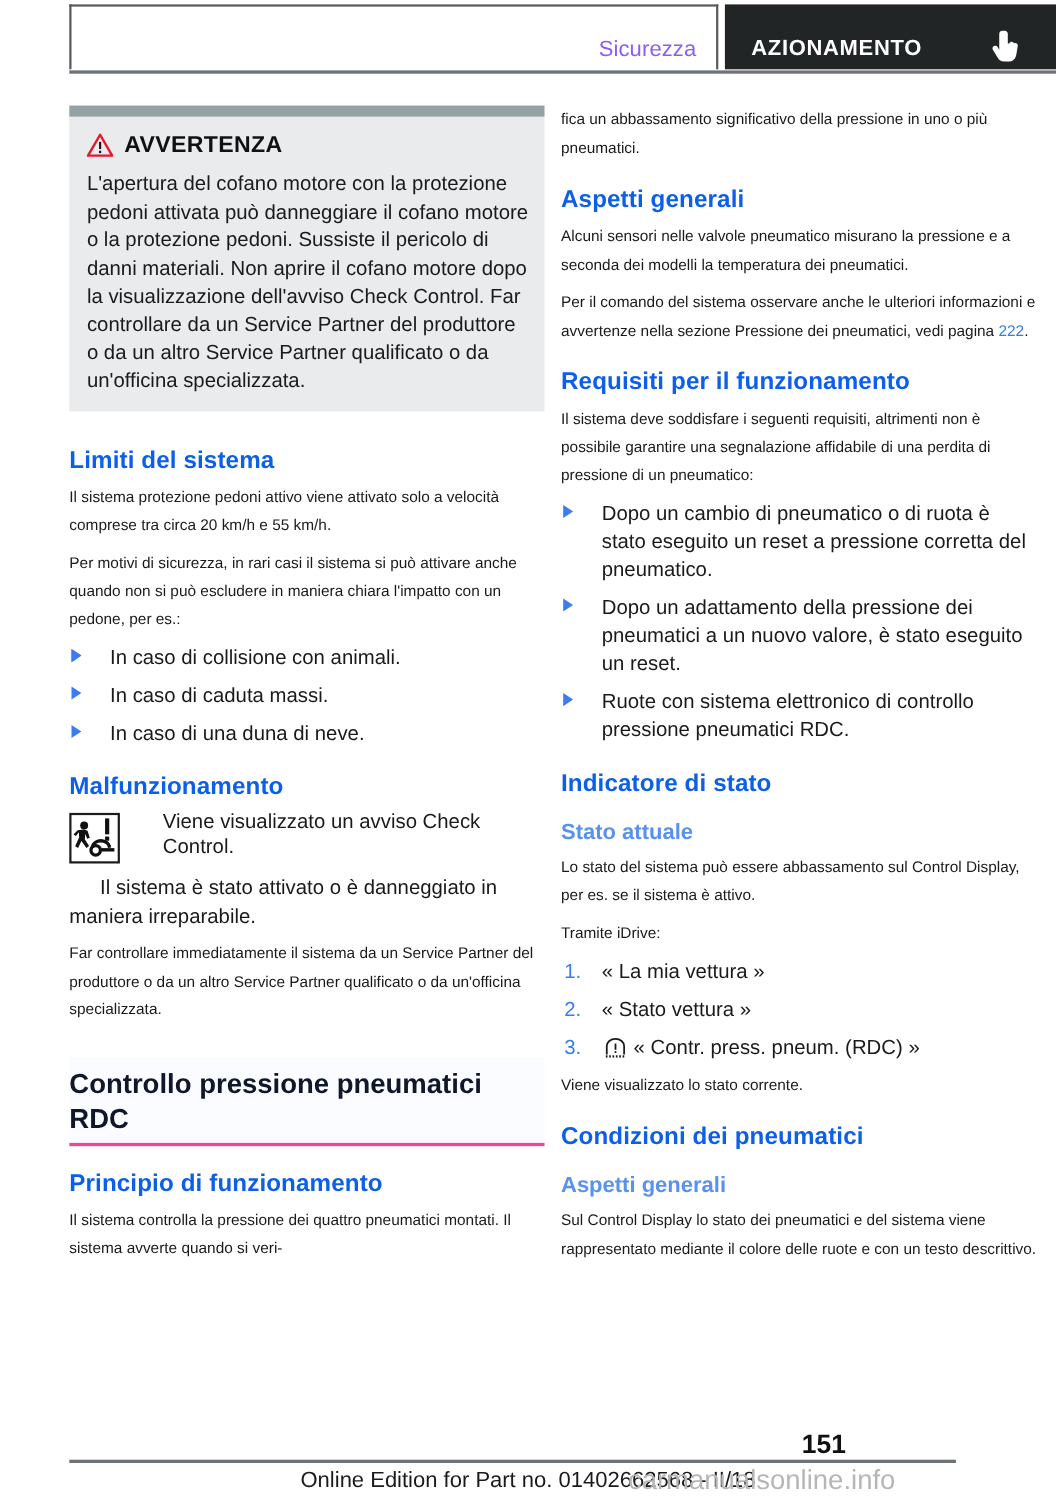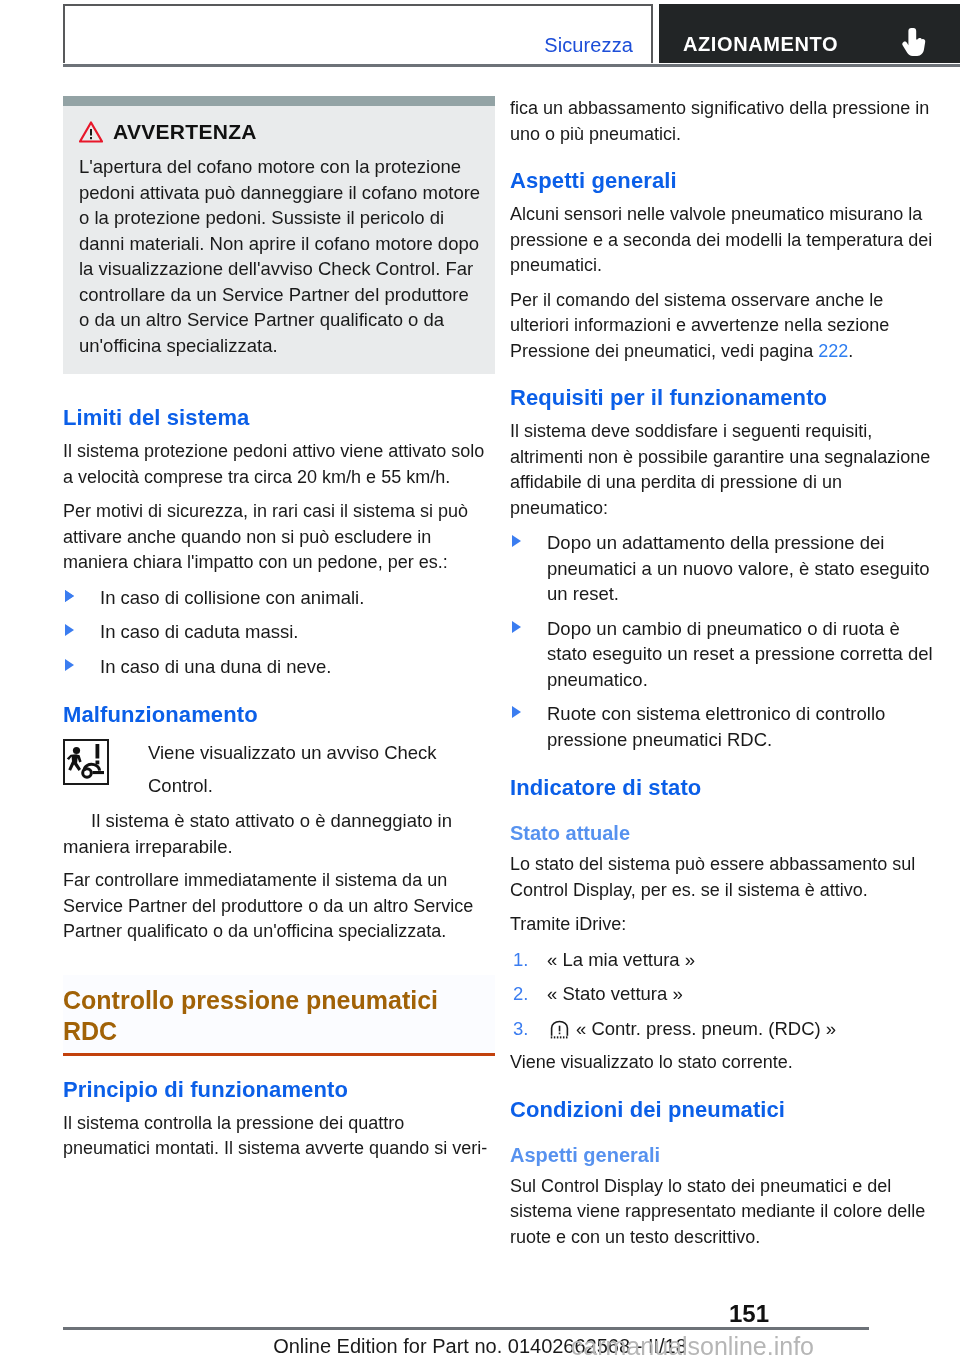--- a/index.html
+++ b/index.html
@@ -40,21 +40,21 @@
     border: 2px solid #58595b;
     border-bottom: none;
     box-sizing: border-box;
     background: #ffffff;
   }
   .tab-plain .tab-label {
     position: absolute;
     right: 18px;
     bottom: 6px;
     font-size: 20px;
-    color: #1d4ed8;
+    color: #8b5cf6;
     letter-spacing: 0.1px;
   }
   .tab-active {
     position: absolute;
     left: 659px;
     top: 4px;
     width: 301px;
     height: 59px;
     background: #222526;
     box-sizing: border-box;
@@ -128,31 +128,31 @@
   h3.h-lightblue {
     font-size: 20px;
     font-weight: bold;
     color: #5792ef;
     margin: 18px 0 6px 0;
     line-height: 26px;
   }
   .chapter-title {
     font-size: 25px;
     font-weight: bold;
-    color: #a16207;
+    color: #0f172a;
     line-height: 31px;
     margin: 0;
     padding: 10px 0 6px 0;
-    border-bottom: 3px solid #c2410c;
+    border-bottom: 3px solid #ec4899;
     background: #fbfcff;
   }
   .chapter-block { margin: 30px 0 20px 0; }
 
   p.body {
-    font-size: 18px;
+    font-size: 14px;
     line-height: 25.5px;
     margin: 0 0 9px 0;
     color: #1a1a1a;
   }
   .pagelink { color: #2f7ef0; }
 
   
   ul.arrowlist { list-style: none; margin: 2px 0 9px 0; padding: 0; }
   ul.arrowlist li {
     position: relative;
@@ -197,21 +197,21 @@
     position: absolute;
     left: 0; top: 3px;
     width: 46px; height: 46px;
     border: 2px solid #1a1a1a;
     box-sizing: border-box;
     background: #ffffff;
   }
   .icon-para .txt {
     margin-left: 85px;
     font-size: 18.5px;
-    line-height: 33px;
+    line-height: 22px;
   }
   .icon-para-2 {
     font-size: 18.5px;
     line-height: 25.5px;
     margin: 6px 0 9px 0;
     text-indent: 28px;
   }
   .rdc-glyph {
     display: inline-block;
     width: 25px;
@@ -337,22 +337,22 @@
 
   <p class="body">fica un abbassamento significativo della pressione in uno o più pneumatici.</p>
 
   <h2 class="h-blue" style="margin-top:20px">Aspetti generali</h2>
   <p class="body">Alcuni sensori nelle valvole pneumatico misurano la pressione e a seconda dei modelli la temperatura dei pneumatici.</p>
   <p class="body"><span>Per il comando del sistema osservare anche le ulteriori informazioni e avvertenze nella sezione Pressione dei pneumatici, vedi pagina </span><span class="pagelink">222</span><span>.</span></p>
 
   <h2 class="h-blue" style="margin-top:20px">Requisiti per il funzionamento</h2>
   <p class="body">Il sistema deve soddisfare i seguenti requisiti, altrimenti non è possibile garantire una segnalazione affidabile di una perdita di pressione di un pneumatico:</p>
   <ul class="arrowlist">
+    <li><span class="arrow"></span><span>Dopo un cambio di pneumatico o di ruota è stato eseguito un reset a pressione corretta del pneumatico.</span></li>
     <li><span class="arrow"></span><span>Dopo un adattamento della pressione dei pneumatici a un nuovo valore, è stato eseguito un reset.</span></li>
-    <li><span class="arrow"></span><span>Dopo un cambio di pneumatico o di ruota è stato eseguito un reset a pressione corretta del pneumatico.</span></li>
     <li><span class="arrow"></span><span>Ruote con sistema elettronico di controllo pressione pneumatici RDC.</span></li>
   </ul>
 
   <h2 class="h-blue" style="margin-top:22px">Indicatore di stato</h2>
   <h3 class="h-lightblue">Stato attuale</h3>
   <p class="body">Lo stato del sistema può essere abbassamento sul Control Display, per es. se il sistema è attivo.</p>
   <p class="body">Tramite iDrive:</p>
   <ol class="numlist">
     <li><span class="num">1.</span><span>« La mia vettura »</span></li>
     <li><span class="num">2.</span><span>« Stato vettura »</span></li>

